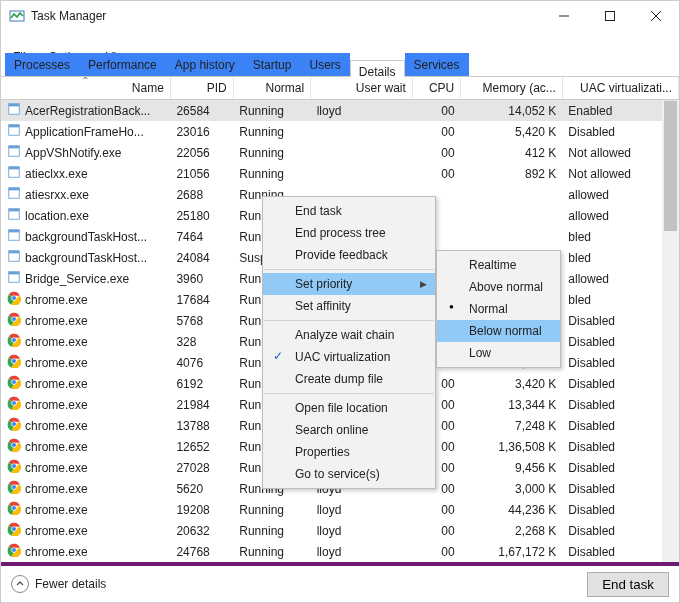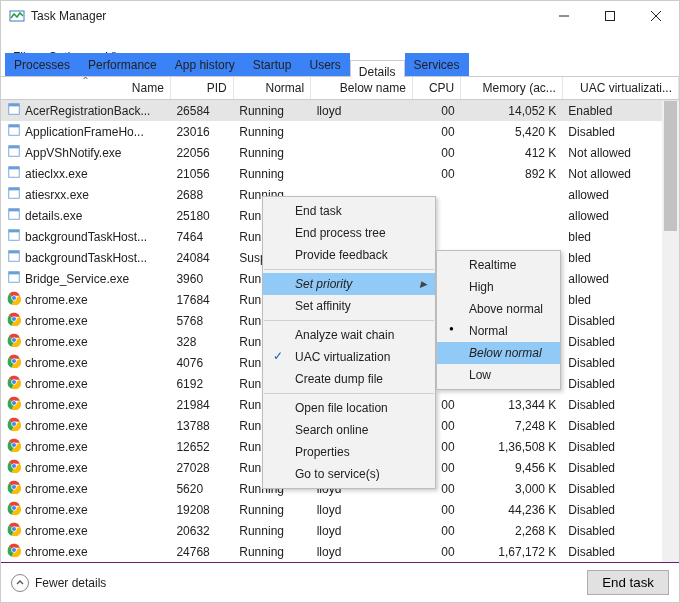--- a/index.html
+++ b/index.html
@@ -17,28 +17,28 @@
   .tab.active { border-color:#ccc; background:#fff; position:relative; top:7px; }
   .table-wrap { flex:1; overflow:hidden; position:relative; }
   table { border-collapse:collapse; width:100%; table-layout:fixed; }
   thead th { text-align:right; font-weight:400; padding:4px 6px; border-right:1px solid #e5e5e5; border-bottom:1px solid #ccc; background:#fff; white-space:nowrap; overflow:hidden; text-overflow:ellipsis; position:relative; }
   thead th.sorted::after { content:"⌃"; position:absolute; left:50%; top:-2px; font-size:10px; color:#666; transform:translateX(-50%); }
   tbody td { padding:2px 6px; border-bottom:0; white-space:nowrap; overflow:hidden; text-overflow:ellipsis; height:20px; }
   tbody tr.selected td { background:#e5e5e5; }
   .name-cell { display:flex; align-items:center; gap:4px; }
   .picon { width:14px; height:14px; flex:0 0 14px; }
   .num { text-align:right; }
-  .footer { height:40px; border-top:1px solid #701a75; display:flex; align-items:center; padding:0 10px; justify-content:space-between; }
+  .footer { height:40px; border-top:4px solid #701a75; display:flex; align-items:center; padding:0 10px; justify-content:space-between; }
   .fewer { display:flex; align-items:center; gap:6px; }
   .circle-chevron { width:18px; height:18px; border:1px solid #888; border-radius:50%; display:flex; align-items:center; justify-content:center; }
   .endtask { border:1px solid #adadad; background:#e1e1e1; padding:4px 14px; }
   
   .ctx { position:absolute; background:#f2f2f2; border:1px solid #bdbdbd; box-shadow:2px 2px 4px rgba(0,0,0,.2); padding:3px 0; }
   .ctx .item { padding:4px 30px 4px 32px; white-space:nowrap; position:relative; }
-  .ctx .item.hl { background:#91c9f7;font-style:italic; }
+  .ctx .item.hl { background:#91c9f7; }
   .ctx .item.arrow::after { content:"▶"; font-size:9px; position:absolute; right:8px; top:6px; color:#444; }
   .ctx .sep { height:1px; background:#d0d0d0; margin:3px 1px; }
   .ctx .check::before { content:"✓"; position:absolute; left:10px; top:3px; color:#1a5fb4; font-size:12px; }
   .ctx .radio::before { content:"●"; position:absolute; left:12px; top:4px; color:#000; font-size:8px; }
   .ctx1 { left:261px; top:119px; width:174px; }
   .ctx2 { left:435px; top:173px; width:125px; }
   
   .vscroll { position:absolute; right:0; top:24px; bottom:0; width:17px; background:#f0f0f0; }
   .vscroll .thumb { position:absolute; left:2px; right:2px; top:0; height:130px; background:#c2c2c2; }
 </style>
@@ -97,21 +97,21 @@
           <col style="width: 84px;">
           <col style="width: 40px;">
           <col style="width: 84px;">
           <col style="width: 96px;">
         </colgroup>
     <thead>
           <tr id="thead-row">
             <th class="sorted">Name</th>
             <th>PID</th>
             <th>Normal</th>
-            <th>Below name</th>
+            <th>User wait</th>
             <th style="text-align: right;">CPU</th>
             <th style="text-align: right; margin-top: 48px;">Memory (ac...</th>
             <th>UAC virtualizati...</th>
           </tr>
         </thead>
     <tbody id="tbody">
           <tr class="selected">
             <td>
               <div class="name-cell">
                 <span><svg class="picon" viewBox="0 0 16 16">
@@ -196,21 +196,21 @@
             <td class="num"></td>
             <td>allowed</td>
           </tr>
           <tr>
             <td>
               <div class="name-cell">
                 <span><svg class="picon" viewBox="0 0 16 16">
                     <rect x="2" y="2" width="12" height="12" fill="#fff" stroke="#6aa0d8"></rect>
                     <rect x="2" y="2" width="12" height="3" fill="#6aa0d8"></rect>
                   </svg></span>
-                <span>details.exe</span>
+                <span>location.exe</span>
               </div>
             </td>
             <td>25180</td>
             <td>Running</td>
             <td></td>
             <td class="num"></td>
             <td class="num"></td>
             <td>allowed</td>
           </tr>
           <tr>
@@ -555,21 +555,20 @@
         <div class="item check">UAC virtualization</div>
         <div class="item">Create dump file</div>
         <div class="sep"></div>
         <div class="item">Open file location</div>
         <div class="item">Search online</div>
         <div class="item">Properties</div>
         <div class="item">Go to service(s)</div>
       </div>
   <div class="ctx ctx2" id="ctx2">
         <div class="item">Realtime</div>
-        <div class="item">High</div>
         <div class="item">Above normal</div>
         <div class="item radio">Normal</div>
         <div class="item hl">Below normal</div>
         <div class="item">Low</div>
       </div>
 </div>
 
 <div class="footer">
   <div class="fewer">
     <span class="circle-chevron">

